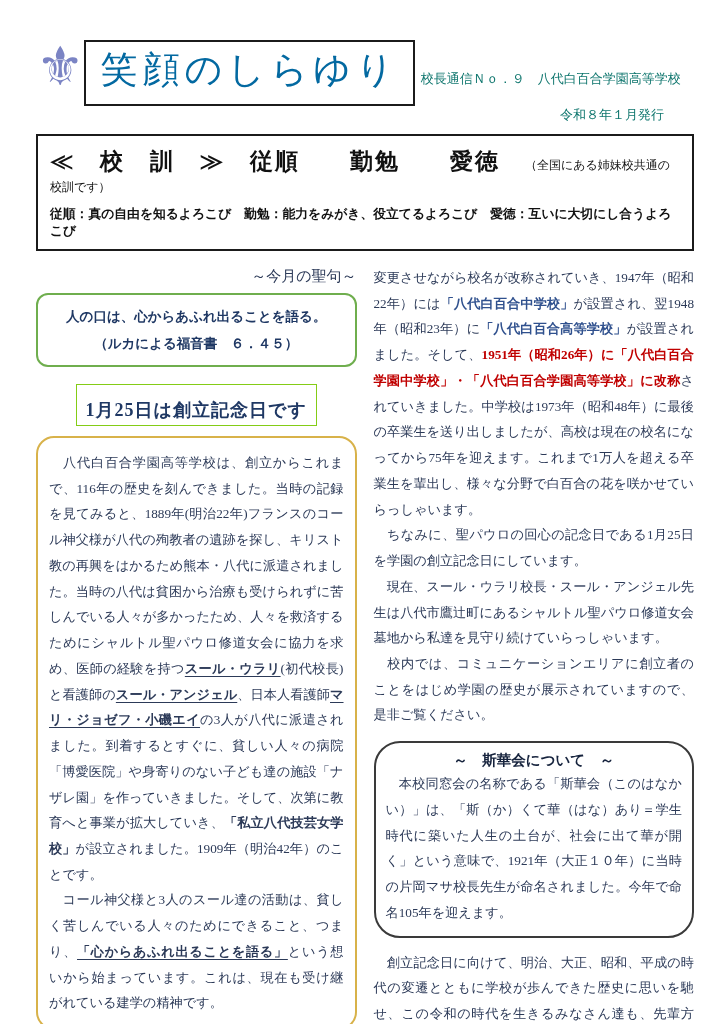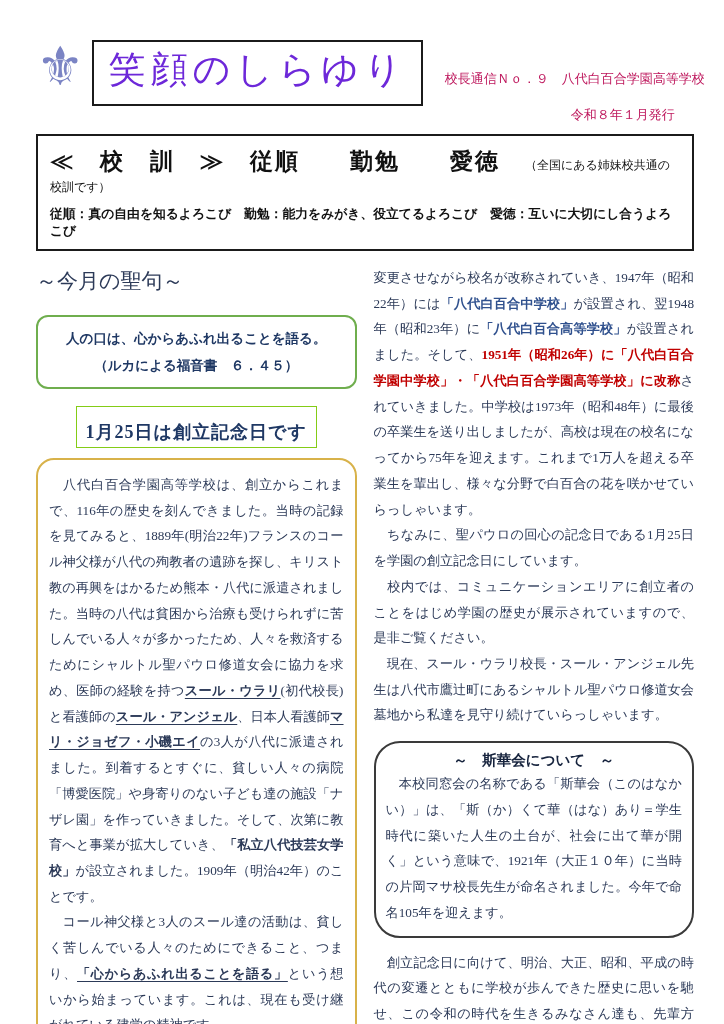--- a/index.html
+++ b/index.html
@@ -7,35 +7,35 @@
     --red:#c00000; --ink:#2c3a58; --logo:#7b84c4;
   }
   *{box-sizing:border-box;}
   body{margin:0;background:#9a9a9a;font-family:"Liberation Serif","DejaVu Serif",serif;}
   .page{width:724px;height:1024px;margin:0 auto;background:#ffffff;
         padding:40px 30px 16px 36px;color:var(--ink);overflow:hidden;}
   
   .header{display:flex;align-items:flex-start;}
   .logo{font-family:"DejaVu Sans",sans-serif;font-size:54px;line-height:1;
         color:var(--logo);margin-top:0;}
-  .title-box{border:2.5px solid #1b1b1b;padding:3px 14px 9px;margin-left:8px;
-             font-size:37px;letter-spacing:5px;color:#6d28d9;white-space:nowrap;}
-  .header-meta{flex:1;margin-left:22px;font-size:13px;color:#be185d;}
+  .title-box{border:2.5px solid #1b1b1b;padding:3px 14px 9px;
+             font-size:37px;letter-spacing:5px;color:#0369a1;white-space:nowrap;}
+  .header-meta{flex:1;margin-left:6px;font-size:13px;color:#0f766e;}
   .header-meta .line1{margin-top:30px;white-space:nowrap;}
   .header-meta .line2{text-align:right;margin-top:18px;padding-right:30px;}
   
   .motto-box{border:2px solid #1b1b1b;margin-top:10px;padding:10px 12px 9px;color:#111;}
   .motto-main{font-size:23px;letter-spacing:2px;font-weight:600;margin-top:40px;}
   .motto-note{font-size:12px;letter-spacing:0;font-weight:normal;}
   .motto-defs{font-size:12.8px;font-weight:bold;margin-top:10px;}
   
   .columns{display:flex;gap:17px;margin-top:14px;}
   .col{flex:1;min-width:0;}
   .para{font-size:13.2px;line-height:1.95;text-align:justify;white-space:pre-wrap;}
-  .seiku{font-size:21px;margin:2px 0 20px;}
+  .seiku{font-size:15px;margin:2px 0 7px;text-align:right;}
   .scripture{border:2px solid var(--green);border-radius:12px;padding:8px 4px;
              text-align:center;color:var(--navy);font-weight:bold;font-size:13.5px;line-height:2;}
   .anniv-wrap{text-align:center;margin:17px 0 10px;}
   .anniv{display:inline-block;border:1px solid #84cc16;padding:13px 9px 3px;
          color:var(--navy);font-weight:bold;font-size:18px;letter-spacing:1px;}
   .oval{border:2px solid var(--gold);border-radius:18px;padding:12px 11px;}
   .shika{border:2px solid #3a3a3a;border-radius:26px;padding:5px 10px 10px;margin:13px 0 12px;}
   .shika-h{text-align:center;font-weight:bold;font-size:14.5px;margin:3px 0 1px;color:#16233d;}
   .closing{margin-top:12px;}
   
@@ -82,22 +82,22 @@
       <div class="oval">
         <div class="para"><span>　八代白百合学園高等学校は、創立からこれまで、116年の歴史を刻んできました。当時の記録を見てみると、1889年(明治22年)フランスのコール神父様が八代の殉教者の遺跡を探し、キリスト教の再興をはかるため熊本・八代に派遣されました。当時の八代は貧困から治療も受けられずに苦しんでいる人々が多かったため、人々を救済するためにシャルトル聖パウロ修道女会に協力を求め、医師の経験を持つ</span><span class="bu">スール・ウラリ</span><span>(初代校長) と看護師の</span><span class="bu">スール・アンジェル</span><span>、日本人看護師</span><span class="bu">マリ・ジョゼフ・小磯エイ</span><span>の3人が八代に派遣されました。到着するとすぐに、貧しい人々の病院「博愛医院」や身寄りのない子ども達の施設「ナザレ園」を作っていきました。そして、次第に教育へと事業が拡大していき、</span><span class="b">「私立八代技芸女学校」</span><span>が設立されました。1909年（明治42年）のことです。
 　コール神父様と3人のスール達の活動は、貧しく苦しんでいる人々のためにできること、つまり、</span><span class="bu">「心からあふれ出ることを語る」</span><span>という想いから始まっています。これは、現在も受け継がれている建学の精神です。</span></div>
       </div>
 
     </div>
 
     <div class="col">
       <div class="para"><span>変更させながら校名が改称されていき、1947年（昭和22年）には</span><span class="blue">「八代白百合中学校」</span><span>が設置され、翌1948年（昭和23年）に</span><span class="blue">「八代白百合高等学校」</span><span>が設置されました。そして、</span><span class="red">1951年（昭和26年）に「八代白百合学園中学校」・「八代白百合学園高等学校」に改称</span><span>されていきました。中学校は1973年（昭和48年）に最後の卒業生を送り出しましたが、高校は現在の校名になってから75年を迎えます。これまで1万人を超える卒業生を輩出し、様々な分野で白百合の花を咲かせていらっしゃいます。</span></div>
       <div class="para"><span>　ちなみに、聖パウロの回心の記念日である1月25日を学園の創立記念日にしています。</span></div>
+      <div class="para"><span>　現在、スール・ウラリ校長・スール・アンジェル先生は八代市鷹辻町にあるシャルトル聖パウロ修道女会墓地から私達を見守り続けていらっしゃいます。</span></div>
       <div class="para"><span>　校内では、コミュニケーションエリアに創立者のことをはじめ学園の歴史が展示されていますので、是非ご覧ください。</span></div>
-      <div class="para"><span>　現在、スール・ウラリ校長・スール・アンジェル先生は八代市鷹辻町にあるシャルトル聖パウロ修道女会墓地から私達を見守り続けていらっしゃいます。</span></div>
 
       <div class="shika">
         <div class="shika-h">～　斯華会について　～</div>
         <div class="para">　本校同窓会の名称である「斯華会（このはなかい）」は、「斯（か）くて華（はな）あり＝学生時代に築いた人生の土台が、社会に出て華が開く」という意味で、1921年（大正１０年）に当時の片岡マサ校長先生が命名されました。今年で命名105年を迎えます。</div>
       </div>
 
       <div class="para closing">　創立記念日に向けて、明治、大正、昭和、平成の時代の変遷とともに学校が歩んできた歴史に思いを馳せ、この令和の時代を生きるみなさん達も、先輩方からのバトンをしっかりと受けとり、建学の精神を受け継いでいきましょう。</div>
 
     </div>
 

